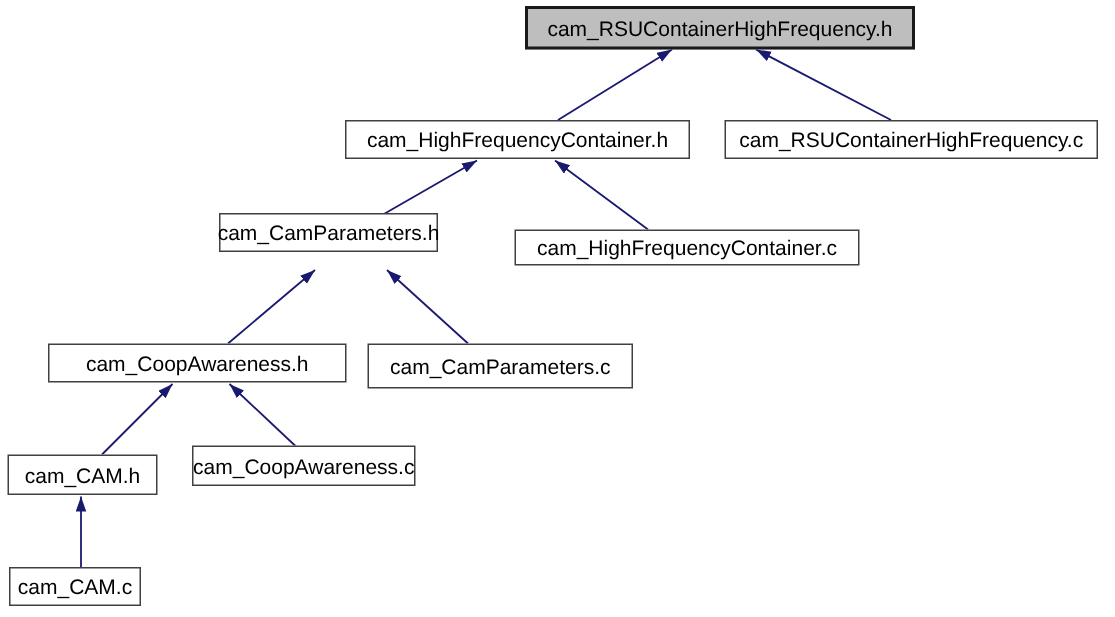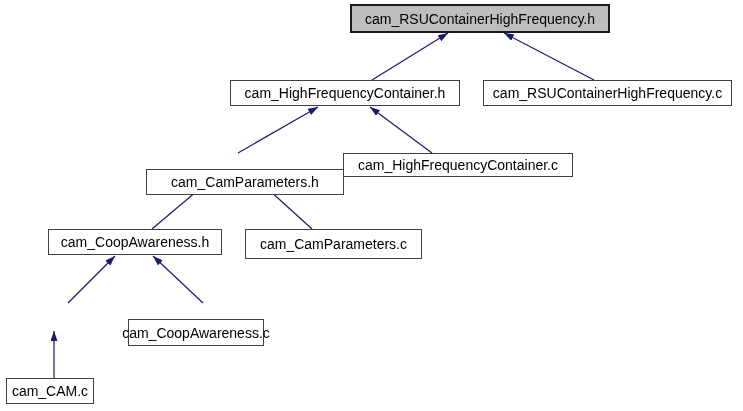--- a/index.html
+++ b/index.html
@@ -63,19 +63,20 @@
       <line x1="152" y1="229" x2="210" y2="180" class="edge-line" marker-end="url(#arrowhead)"></line>
       <line x1="312" y1="229" x2="258" y2="180" class="edge-line" marker-end="url(#arrowhead)"></line>
       <line x1="68" y1="303" x2="115" y2="256" class="edge-line" marker-end="url(#arrowhead)"></line>
       <line x1="203" y1="303" x2="153" y2="256" class="edge-line" marker-end="url(#arrowhead)"></line>
       <line x1="54" y1="378" x2="54" y2="331" class="edge-line" marker-end="url(#arrowhead)"></line>
     </svg>
 
 <div class="node selected" style="left: 350px; top: 4px; width: 260px; height: 29px;">cam_RSUContainerHighFrequency.h</div>
     <div class="node" style="left: 230px; top: 80px; width: 230px; height: 26px;">cam_HighFrequencyContainer.h</div>
     <div class="node" style="left: 483px; top: 80px; width: 249px; height: 26px;">cam_RSUContainerHighFrequency.c</div>
-    <div class="node" style="left: 146px; top: 169px; width: 198px; height: 26px;">cam_CamParameters.h</div>
+    <div class="node" style="left: 146px; top: 142px; width: 146px; height: 26px;">cam_CamParameters.h</div>
     <div class="node" style="left: 343px; top: 153px; width: 230px; height: 24px;">cam_HighFrequencyContainer.c</div>
-    <div class="node" style="left: 48px; top: 229px; width: 174px; height: 26px;">cam_CoopAwareness.h</div>
+    <div class="node" style="left: 32px; top: 229px; width: 199px; height: 26px;">cam_CoopAwareness.h</div>
     <div class="node" style="left: 245px; top: 229px; width: 177px; height: 30px;">cam_CamParameters.c</div>
-    <div class="node" style="left: 128px; top: 319px; width: 136px; height: 27px;">cam_CoopAwareness.c</div>
+    <div class="node" style="left: 5px; top: 303px; width: 100px; height: 27px;">cam_CAM.h</div>
+    <div class="node" style="left: 128px; top: 297px; width: 149px; height: 27px;">cam_CoopAwareness.c</div>
     <div class="node" style="left: 6px; top: 378px; width: 88px; height: 26px;">cam_CAM.c</div>
   </div>
 
 </body></html>

